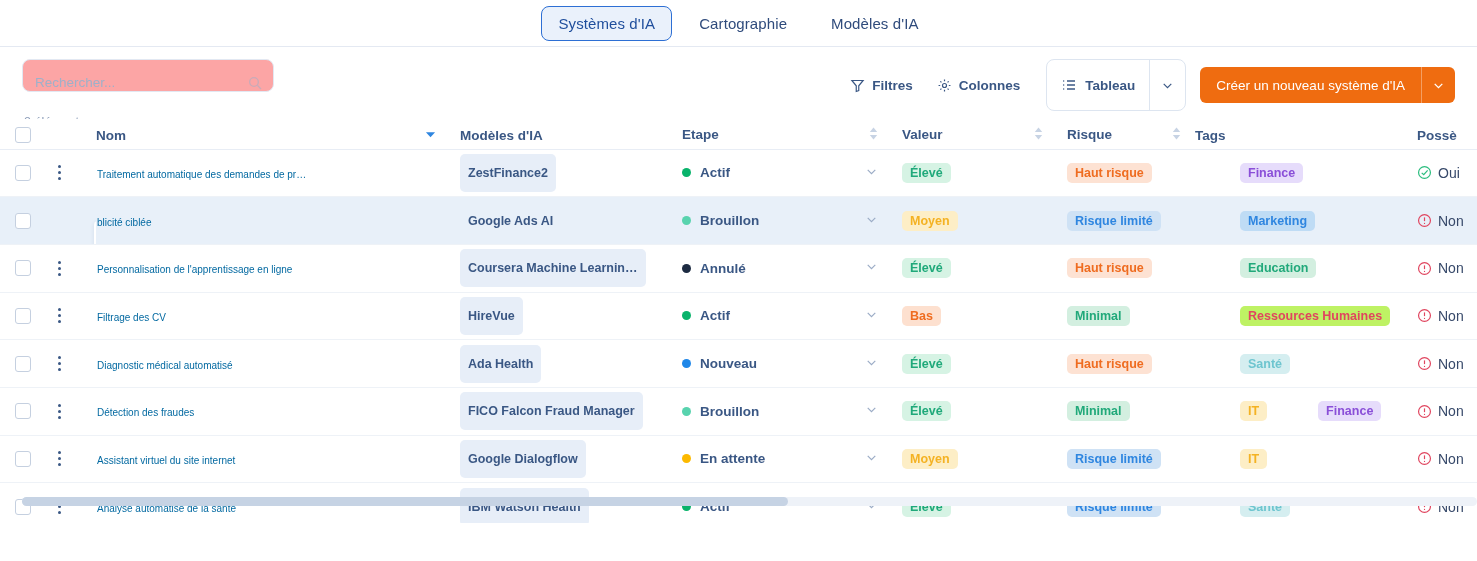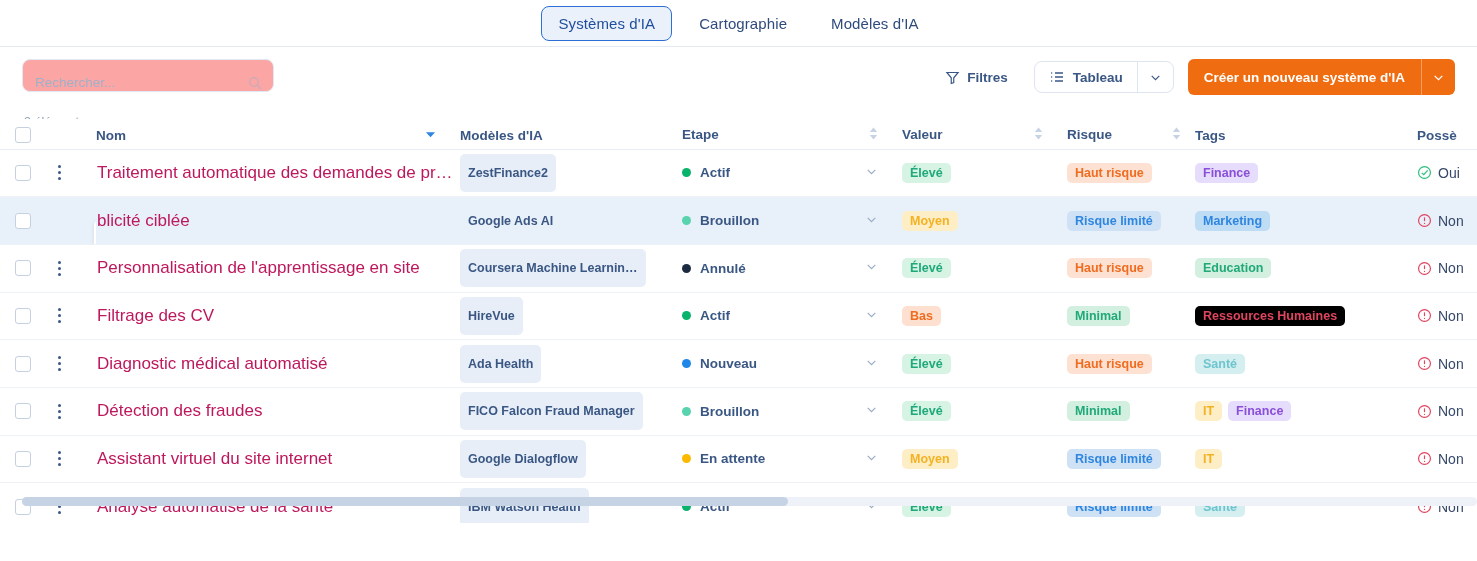--- a/index.html
+++ b/index.html
@@ -87,21 +87,21 @@
     font-family: "Liberation Sans", sans-serif;
     white-space: nowrap;
   }
   .view-group {
     display: flex; align-items: stretch;
     border: 1px solid #dde5f0;
     border-radius: 8px;
     overflow: hidden;
     margin-left: 14px;
     background: #fff;
-    height: 32px;
+    height: 52px;
   }
   .view-main {
     display: flex; align-items: center; gap: 8px;
     padding: 0 14px;
     font-size: 13.5px; font-weight: bold; color: #3a5784;
     cursor: pointer;
   }
   .view-caret {
     width: 36px;
     display: flex; align-items: center; justify-content: center;
@@ -112,21 +112,21 @@
     display: flex; align-items: stretch;
     background: #ef6c10;
     border-radius: 6px;
     overflow: hidden;
     margin-left: 14px;
     height: 36px;
   }
   .create-main {
     display: flex; align-items: center;
     padding: 15px 16px;
-    color: #fff; font-size: 13.5px; font-weight: bold;
+    color: #fff; font-size: 13.5px; font-weight: normal;
     cursor: pointer; white-space: nowrap;
   }
   .create-caret {
     width: 34px;
     display: flex; align-items: center; justify-content: center;
     border-left: 1px solid rgba(255,255,255,.35);
     cursor: pointer;
   }
 
   
@@ -198,21 +198,21 @@
     position: absolute;
     left: 56px;
     width: 80px; height: 38px;
     background: #fff;
     border-radius: 4px;
     display: flex; align-items: center;
     box-shadow: 0 1px 4px rgba(30,60,110,.10);
     z-index: 4;
   }
 
-  .name-cell { padding-left: 1px; font-size: 17px; color: #be185d; }
+  .name-cell { padding-left: 1px; font-size: 10px; color: #0369a1; }
 
   .pill-model {
     display: inline-block;
     background: #e7eef8;
     color: #3a5784;
     font-size: 12.5px; font-weight: bold;
     border-radius: 5px;
     padding: 12px 8px;
     max-width: 196px;
     overflow: hidden; text-overflow: ellipsis;
@@ -226,21 +226,21 @@
   .etape-label { font-size: 13.5px; font-weight: bold; color: #3a5784; margin-left: 9px; }
   .etape-caret { margin-left: auto; margin-right: 24px; }
 
   .badge {
     display: inline-block;
     font-size: 12.5px; font-weight: bold;
     border-radius: 5px;
     padding: 3px 8px;
     white-space: nowrap;
   }
-  .tag { margin-right: 6px; }
+  .tag { margin-right: 6px; margin-left: 45px; }
 
   .poss-cell { display: flex; align-items: center; gap: 6px; font-size: 14px; color: #37496a; }
 
   
   .sort-updown { display: inline-block; vertical-align: middle; margin-left: 4px; }
   .sort-desc { display: inline-block; vertical-align: middle; }
 
   .scroll-track {
     position: absolute;
     left: 0; right: 0; bottom: 8px;
@@ -285,20 +285,27 @@
 
   <div class="toolbar-right">
 
     <button class="tool-btn">
       <svg width="15" height="15" viewBox="0 0 24 24" fill="none" stroke="#3a5784" stroke-width="1.9">
         <path d="M3 4h18l-7 8.5V20l-4 1.5v-9z"></path>
       </svg>
       <span>Filtres</span>
     </button>
 
+    <button class="tool-btn">
+      <svg width="15" height="15" viewBox="0 0 24 24" fill="none" stroke="#3a5784" stroke-width="1.9">
+        <circle cx="12" cy="12" r="3.2"></circle>
+        <path d="M12 2.5v2.6M12 18.9v2.6M21.5 12h-2.6M5.1 12H2.5M18.7 5.3l-1.8 1.8M7.1 16.9l-1.8 1.8M18.7 18.7l-1.8-1.8M7.1 7.1L5.3 5.3"></path>
+      </svg>
+      <span>Colonnes</span>
+    </button>
 
     <div class="view-group">
       <div class="view-main">
         <svg width="16" height="16" viewBox="0 0 24 24" fill="none" stroke="#3a5784" stroke-width="2">
           <line x1="9" y1="6" x2="21" y2="6"></line>
             <line x1="9" y1="12" x2="21" y2="12"></line>
           <line x1="9" y1="18" x2="21" y2="18"></line>
           <circle cx="4" cy="6" r="1.1" fill="#3a5784" stroke="none"></circle>
           <circle cx="4" cy="12" r="1.1" fill="#3a5784" stroke="none"></circle>
           <circle cx="4" cy="18" r="1.1" fill="#3a5784" stroke="none"></circle>
@@ -465,21 +472,21 @@
           <td>
             <div class="chk"></div>
           </td>
           <td>
             <div class="kebab">
               <i></i>
               <i></i>
               <i></i>
             </div>
           </td>
-          <td><span class="name-cell">Personnalisation de l'apprentissage en site</span></td>
+          <td><span class="name-cell">Personnalisation de l'apprentissage en ligne</span></td>
           <td><span class="pill-model">Coursera Machine Learnin…</span></td>
           <td>
             <div class="etape-cell">
               <span class="dot" style="background:#1d2b42"></span>
               <span class="etape-label">Annulé</span>
               <span class="etape-caret"><svg width="13" height="13" viewBox="0 0 24 24" fill="none" stroke="#9bacc6" stroke-width="2.2">
                   <polyline points="5,9 12,16 19,9"></polyline>
                 </svg></span>
             </div>
           </td>
@@ -514,21 +521,21 @@
             <div class="etape-cell">
               <span class="dot" style="background:#09b36b"></span>
               <span class="etape-label">Actif</span>
               <span class="etape-caret"><svg width="13" height="13" viewBox="0 0 24 24" fill="none" stroke="#9bacc6" stroke-width="2.2">
                   <polyline points="5,9 12,16 19,9"></polyline>
                 </svg></span>
             </div>
           </td>
           <td><span class="badge" style="background:#fde0cf;color:#ef6c20">Bas</span></td>
           <td><span class="badge" style="background:#d3efe0;color:#21a97a">Minimal</span></td>
-          <td><span class="badge tag" style="background:#000000;color:#e0455f">Ressources Humaines</span></td>
+          <td><span class="badge tag" style="background:#bef264;color:#e0455f">Ressources Humaines</span></td>
           <td>
             <div class="poss-cell">
               <svg width="15" height="15" viewBox="0 0 24 24" fill="none" stroke="#e0455f" stroke-width="1.9">
                 <circle cx="12" cy="12" r="9.5"></circle>
                 <line x1="12" y1="7" x2="12" y2="13"></line>
                 <circle cx="12" cy="16.6" r="1" fill="#e0455f" stroke="none"></circle>
               </svg>
               <span>Non</span>
             </div>
           </td>

